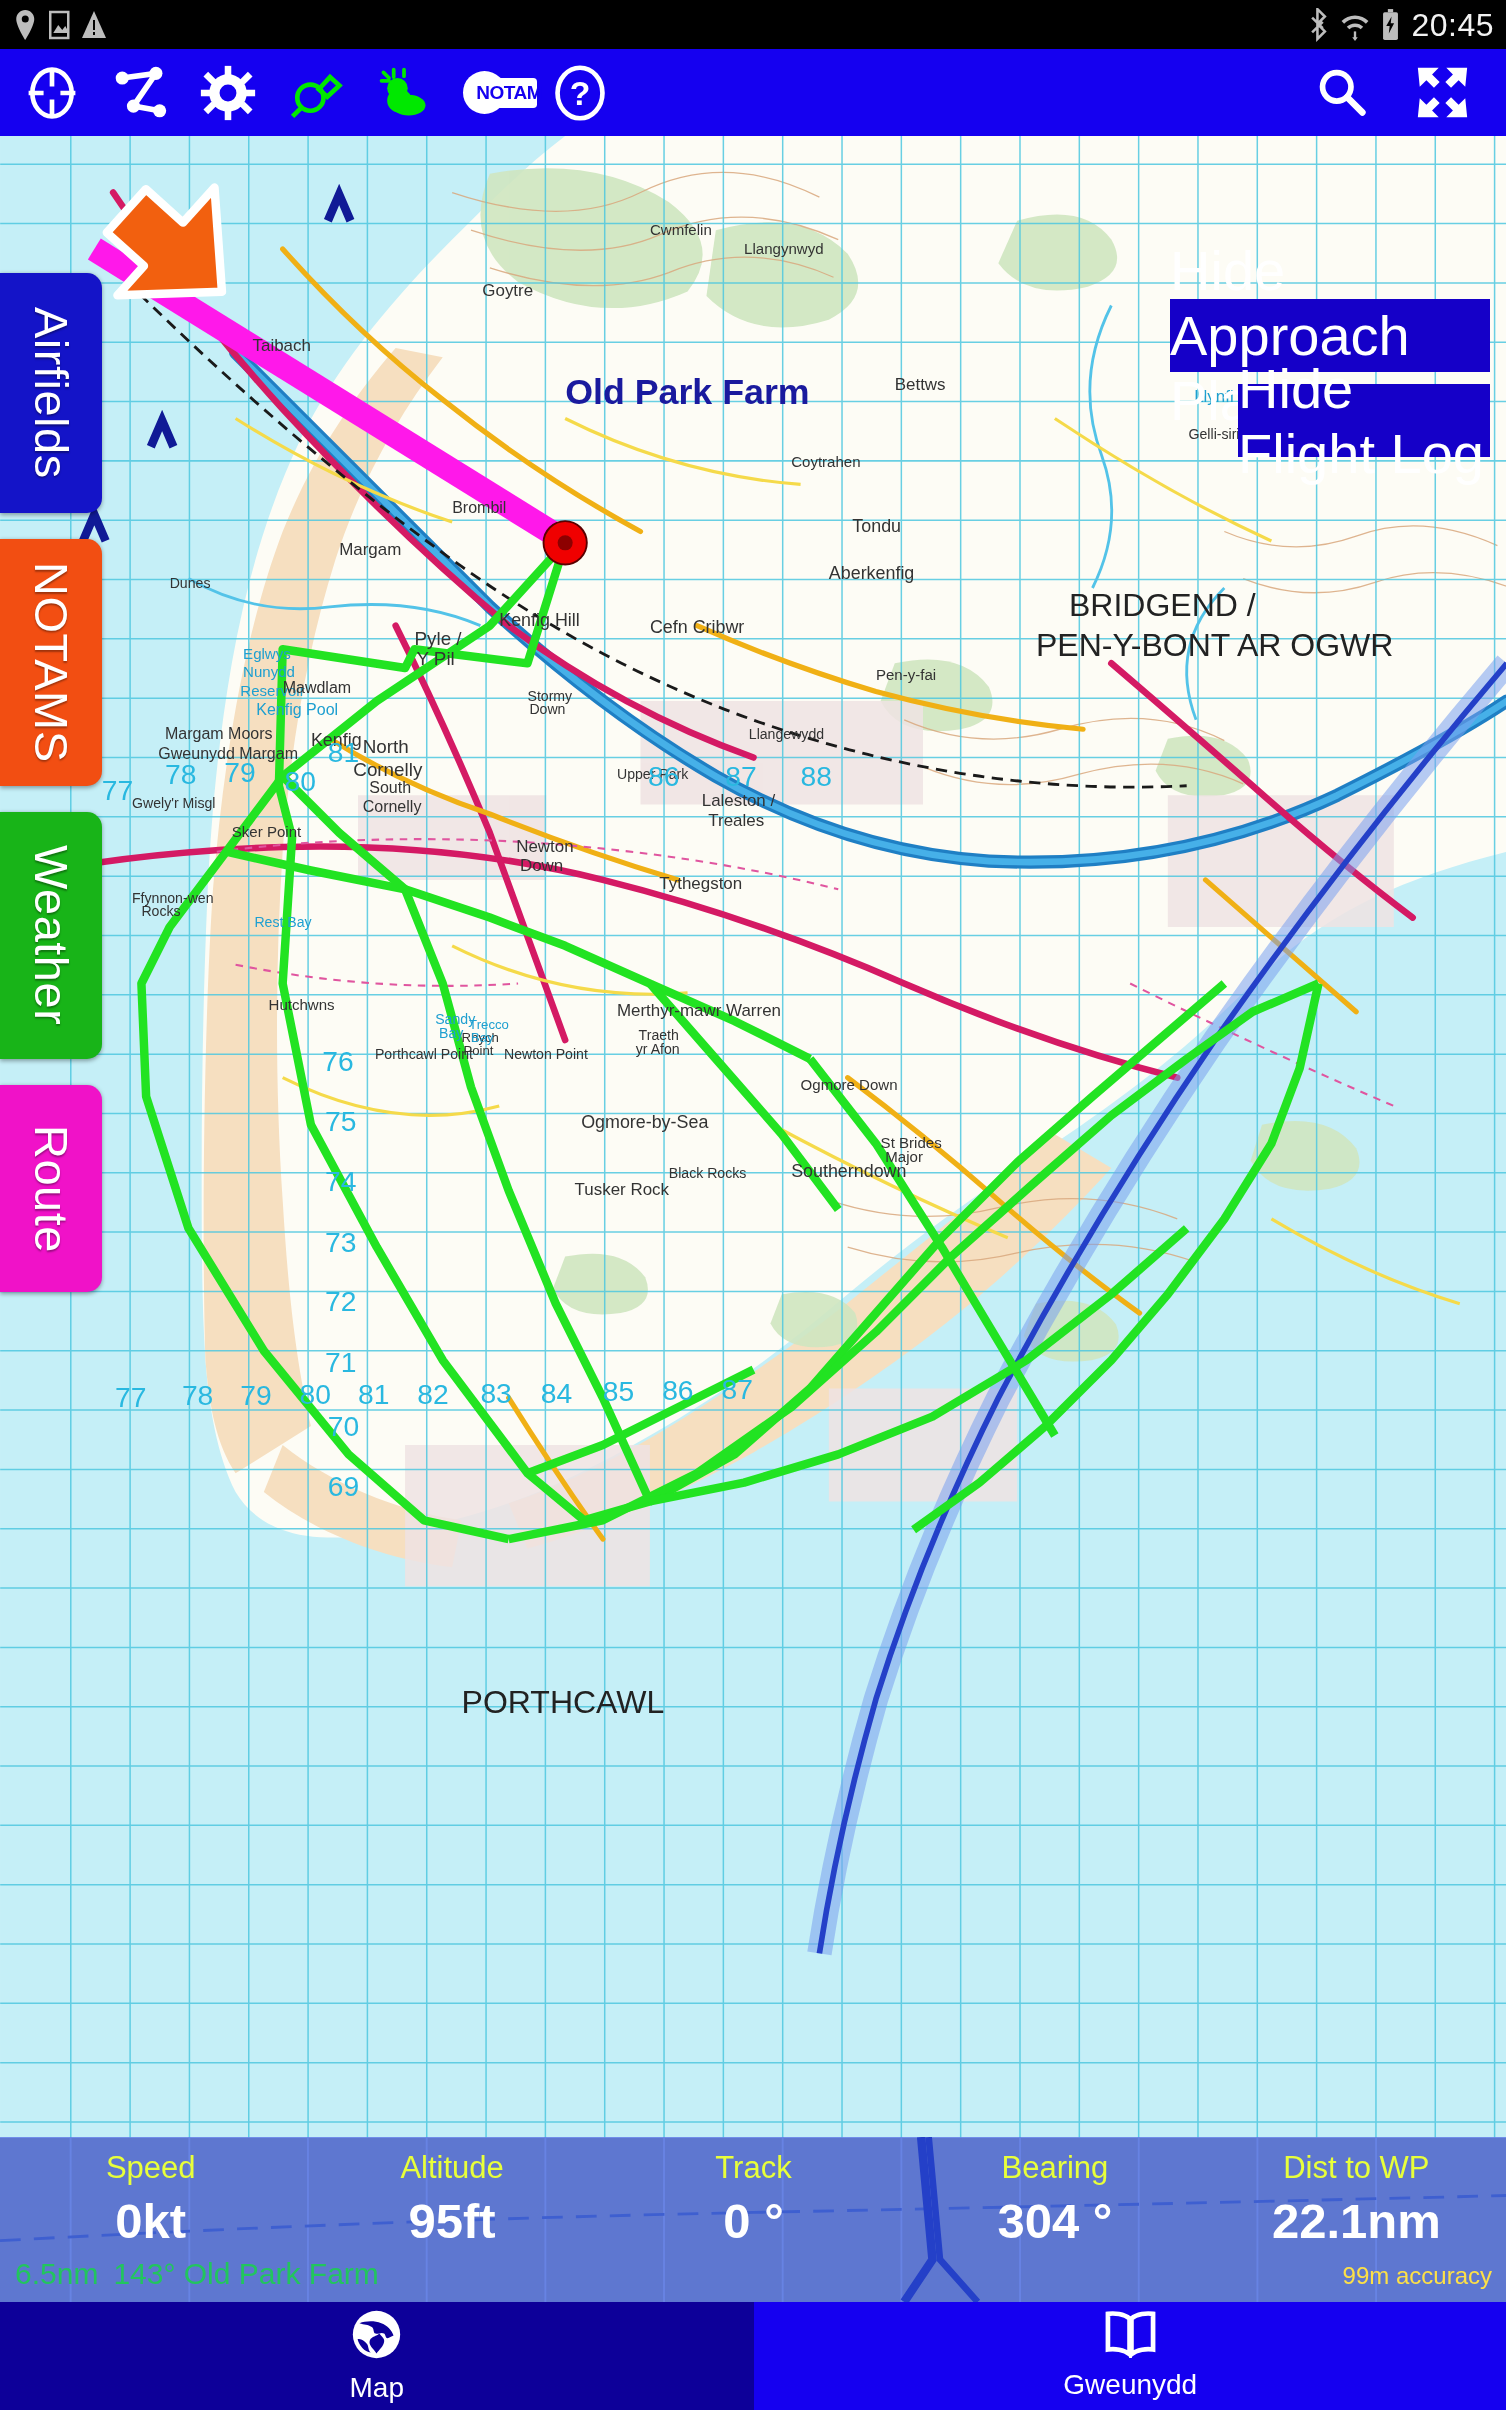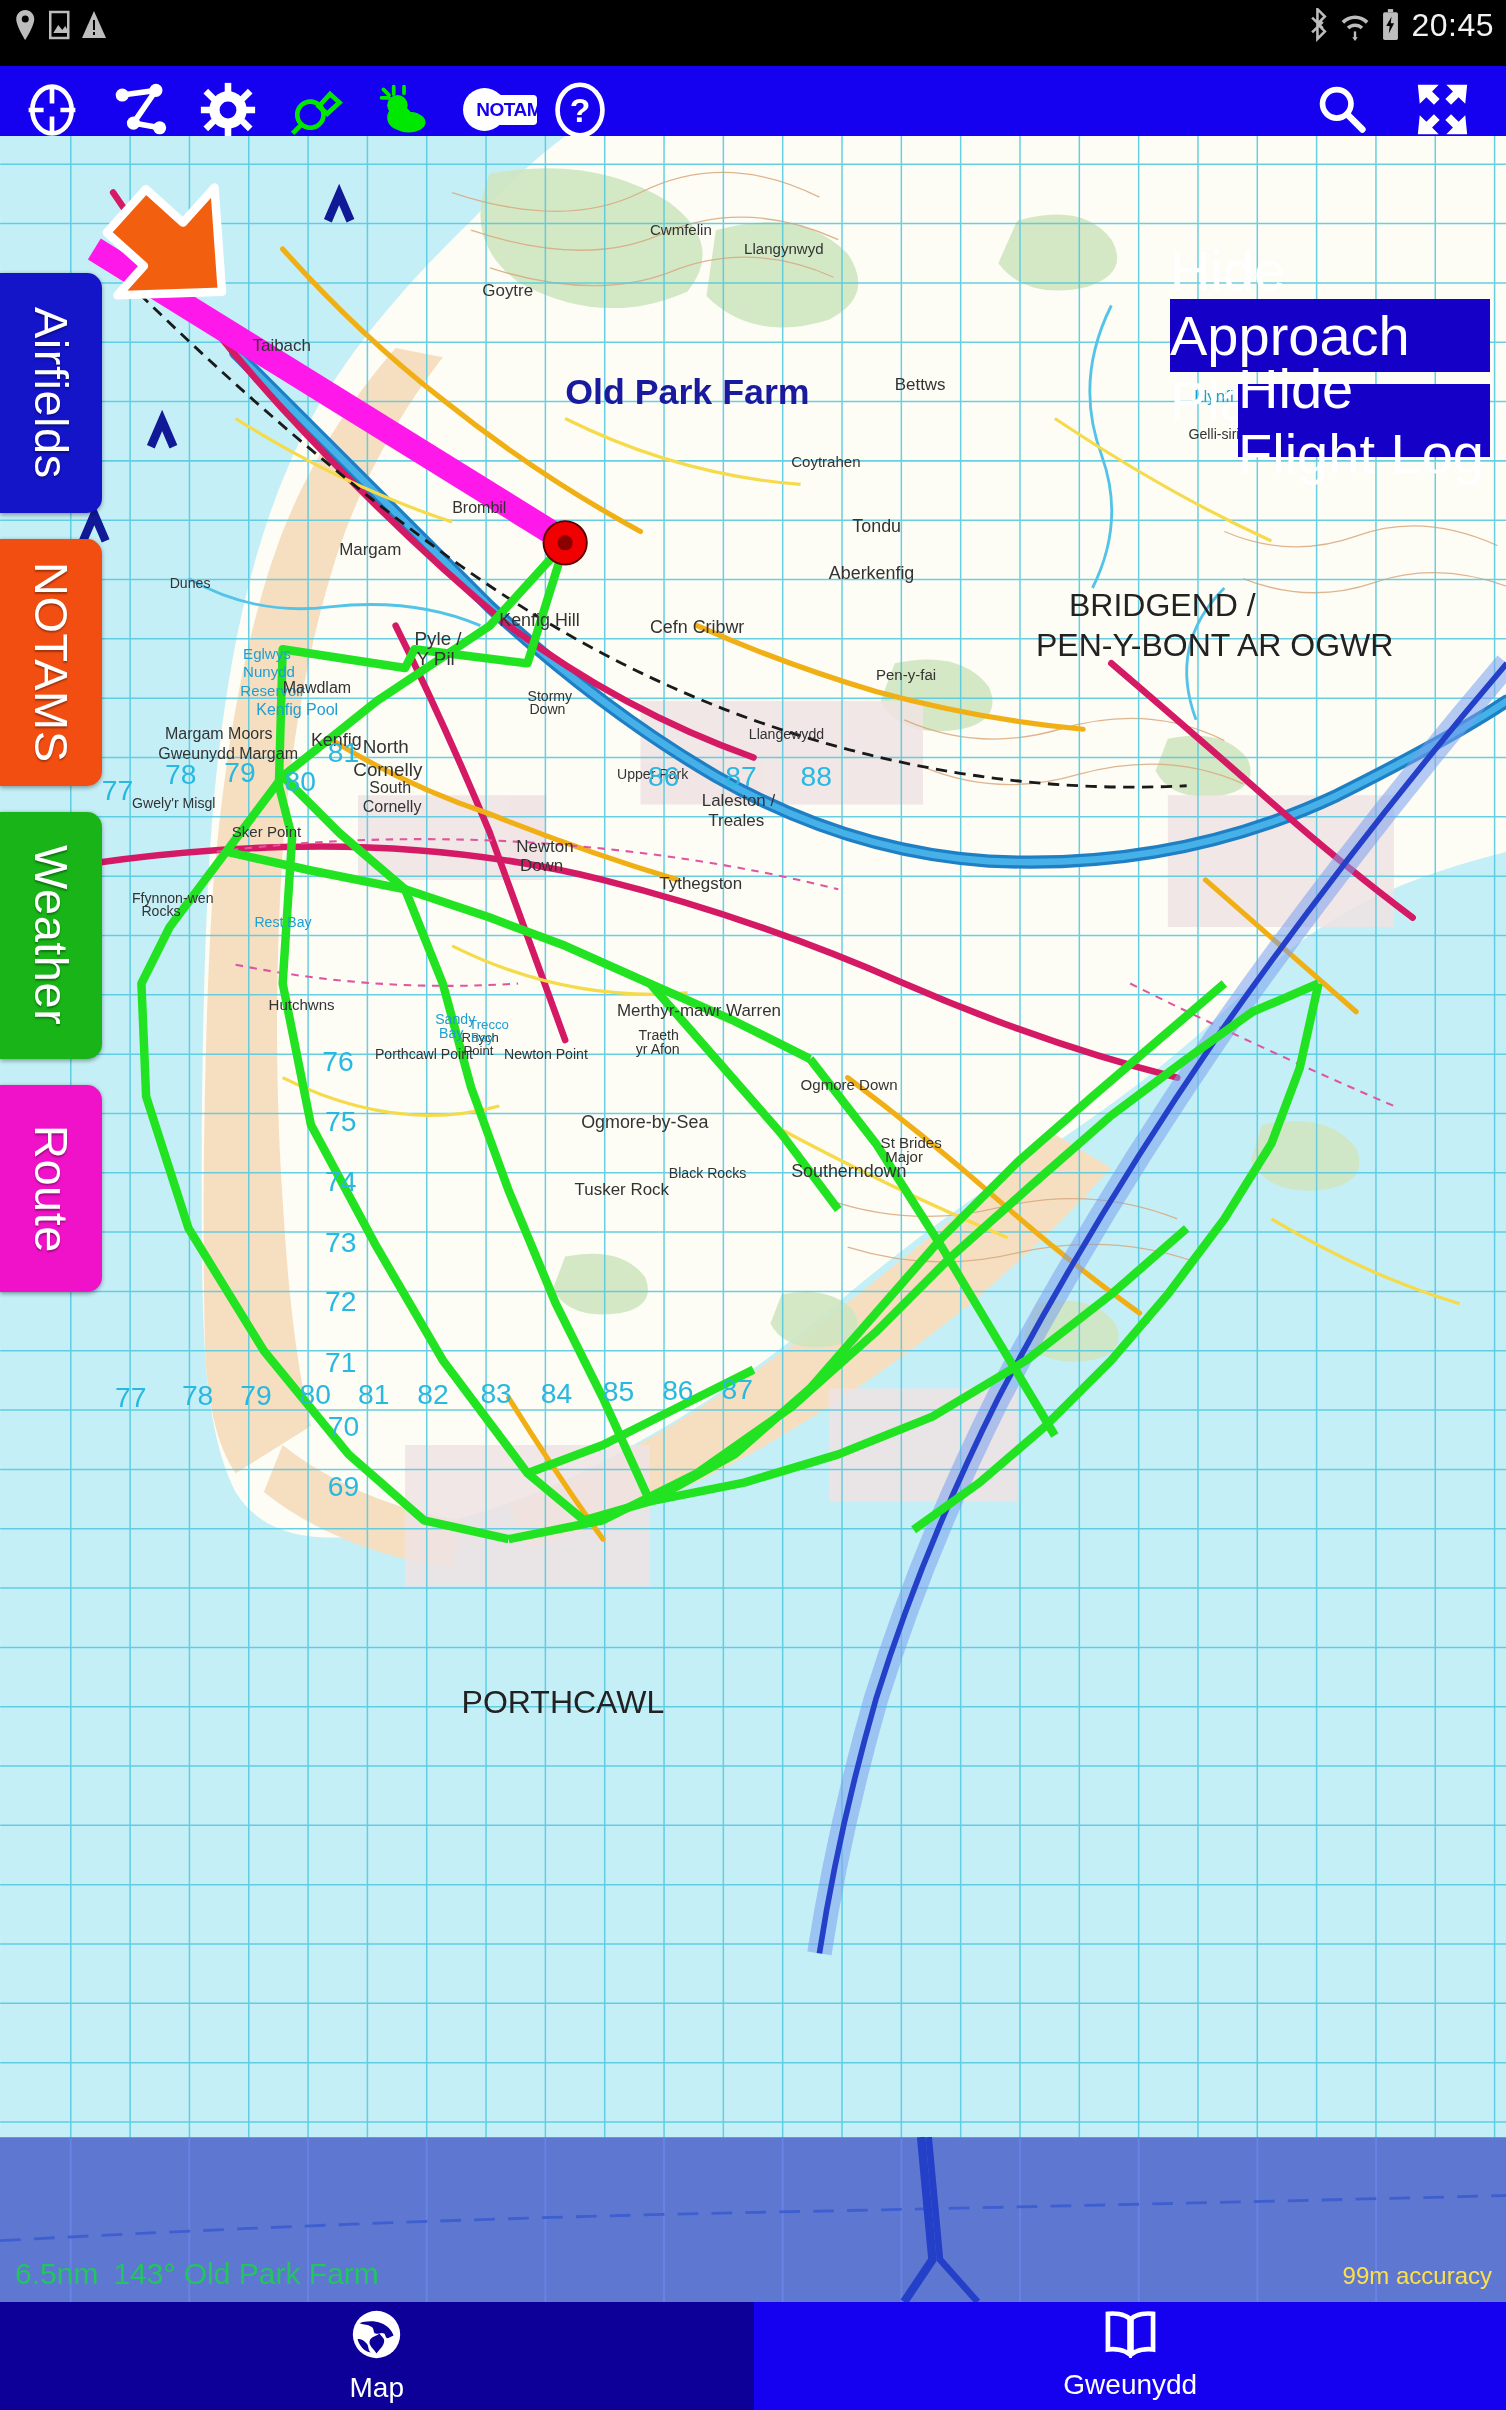--- a/index.html
+++ b/index.html
@@ -11,21 +11,21 @@
   
   .statusbar { position:absolute; top:0; left:0; width:1507px; height:49px;
                background:#000; display:flex; align-items:center; padding:8px 13px; }
   .sb-left  { display:flex; align-items:center; gap:9.4px; }
   .sb-right { margin-left:auto; display:flex; align-items:center; gap:11.3px; }
   .sb-ico { fill:#bdbdbd; display:block; }
   .sb-time { color:#f2f2f2; font-size:32px; letter-spacing:0.5px; line-height:1;
              font-family:"Liberation Sans", sans-serif; }
 
   
-  .toolbar { position:absolute; top:66px; left:0; width:1507px; height:87px;
+  .toolbar { position:absolute; top:49px; left:0; width:1507px; height:87px;
              background:#1500f0; display:flex; align-items:center; padding:0 22.6px; }
   .tb-icons { display:flex; align-items:center; gap:30px; }
   .tb-right { margin-left:auto; display:flex; align-items:center; gap:43px; padding-right:13px; }
   .tbi { width:58px; height:58px; display:flex; align-items:center; justify-content:center; }
   .notam-pill { position:relative; width:73px; height:43px; display:flex; align-items:center; }
   .notam-circ { position:absolute; left:0; top:0; width:43px; height:43px;
                 background:#fff; border-radius:50%; }
   .notam-box { position:absolute; left:19px; top:6.6px; width:55px; height:30px;
                background:#fff; border-radius:3.8px; display:flex; align-items:center;
                justify-content:center; }
@@ -502,20 +502,42 @@
     <svg class="dbgrid" width="1507" height="165" viewBox="0 0 1600 175">
       <g stroke="#6a86e8" stroke-width="2" opacity=".8">
         <path d="M75,0 V175 M201,0 V175 M327,0 V175 M453,0 V175 M579,0 V175 M705,0 V175
                  M831,0 V175 M957,0 V175 M1083,0 V175 M1209,0 V175 M1335,0 V175 M1461,0 V175"></path>
       </g>
       <path d="M0,110 Q400,88 800,80 Q1200,72 1600,62" fill="none" stroke="#3e5fd0" stroke-width="3" stroke-dasharray="22 14"></path>
       <path d="M978,0 L990,130 L960,175" fill="none" stroke="#2440c8" stroke-width="9"></path>
       <path d="M986,0 L998,130 L1038,175" fill="none" stroke="#2440c8" stroke-width="7"></path>
     </svg>
 
+    <div class="dbrow">
+      <div class="dbcell">
+        <div class="lab">Speed</div>
+        <div class="val">0kt</div>
+      </div>
+      <div class="dbcell">
+        <div class="lab">Altitude</div>
+        <div class="val">95ft</div>
+      </div>
+      <div class="dbcell">
+        <div class="lab">Track</div>
+        <div class="val">0 °</div>
+      </div>
+      <div class="dbcell">
+        <div class="lab">Bearing</div>
+        <div class="val">304 °</div>
+      </div>
+      <div class="dbcell">
+        <div class="lab">Dist to WP</div>
+        <div class="val">22.1nm</div>
+      </div>
+    </div>
 
     <div class="dbfoot">
       <div class="wp d">6.5nm</div>
       <div class="wp">143° Old Park Farm</div>
       <div class="acc">99m accuracy</div>
     </div>
   </div>
 
   <div class="bottomnav">
     <div class="bn-item sel">

